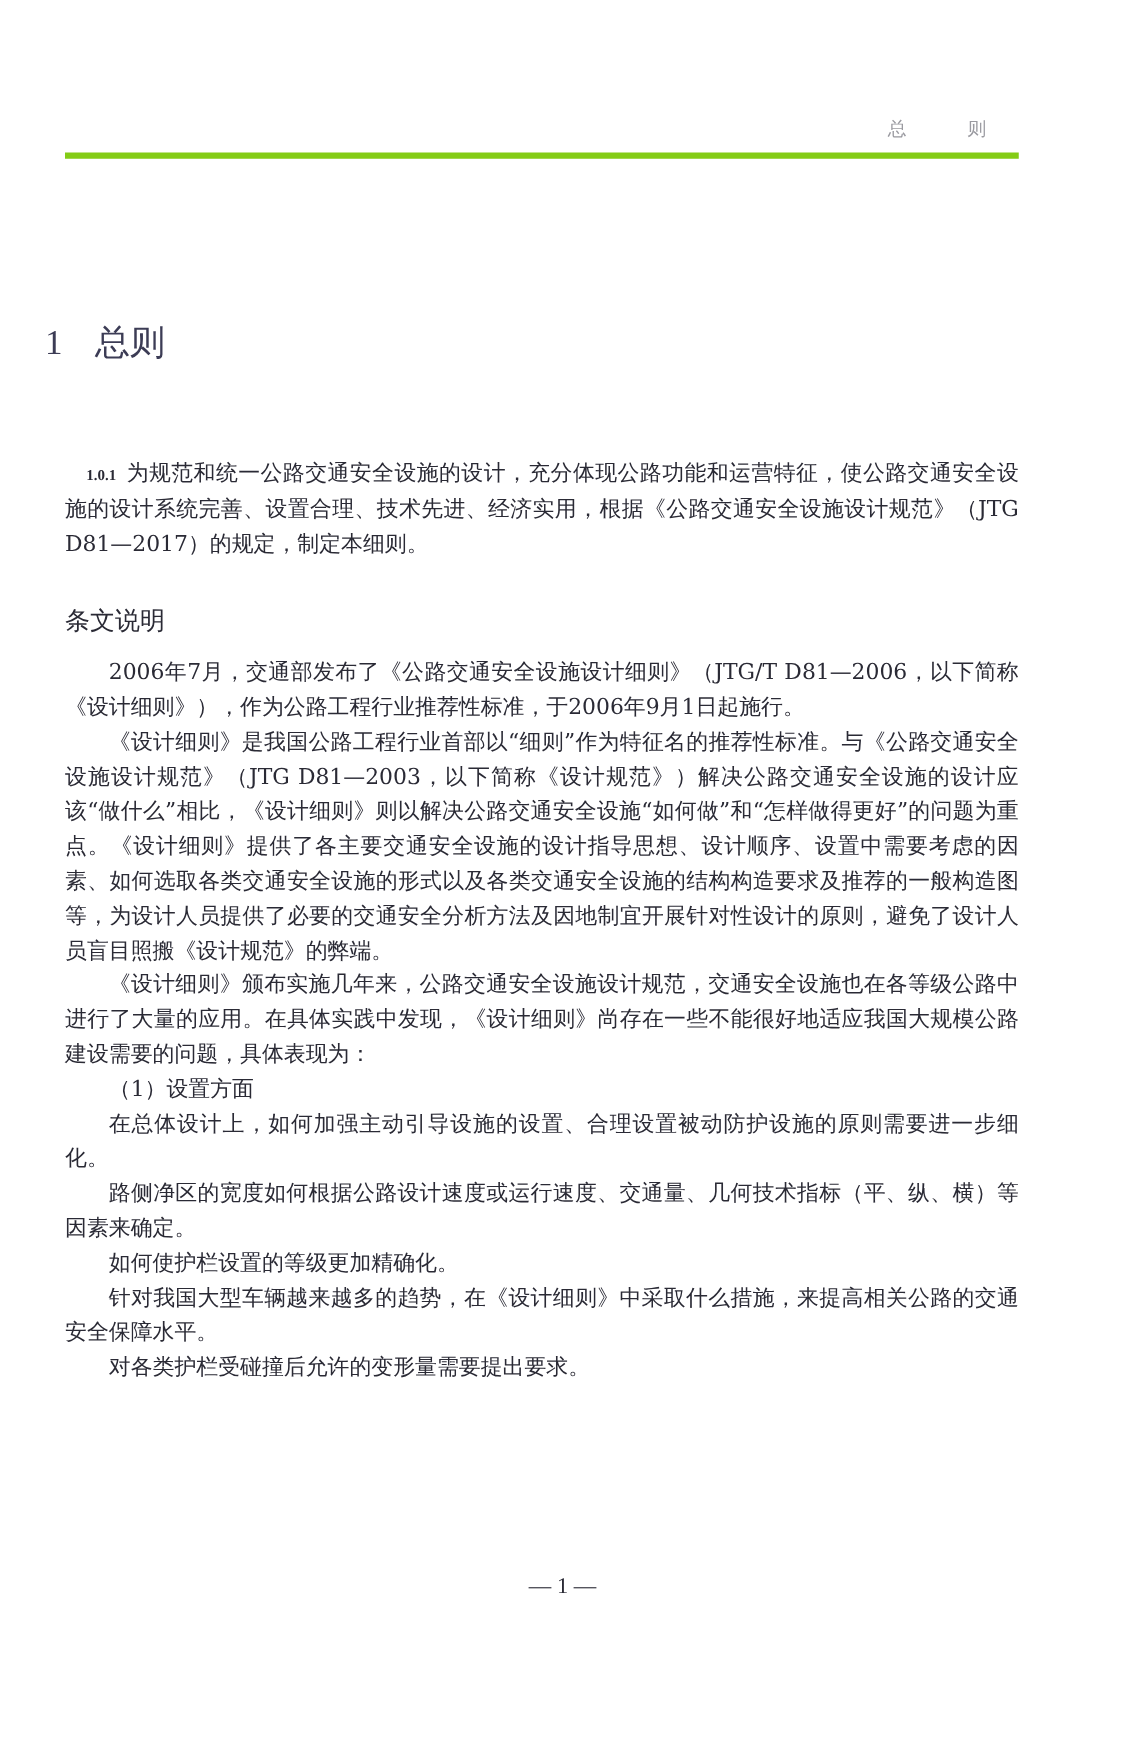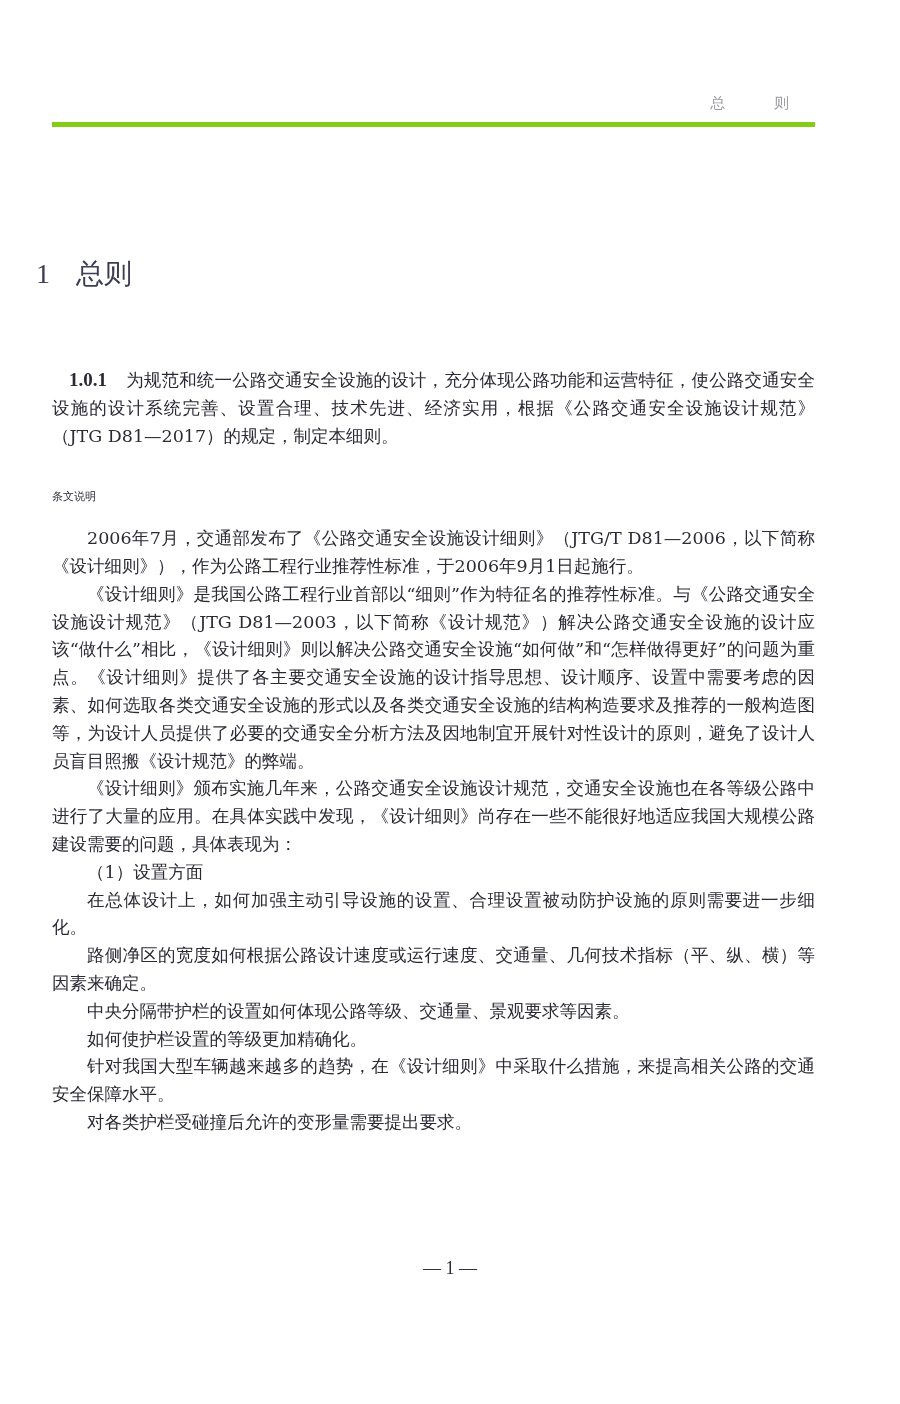--- a/index.html
+++ b/index.html
@@ -17,22 +17,22 @@
   .chapter-title {
     position:absolute; left:36px; top:236px; font-size:28px; color:#3c3c55; font-weight:normal;
     font-family: "DejaVu Sans", "Liberation Sans", sans-serif;
   }
   .chapter-title .num { margin-right:26px; font-family:"Liberation Serif", serif; }
   .content {
     position:absolute; left:52px; top:366px; width:763px;
     font-size:17.5px; line-height:27.8px; text-align:justify;
   }
   .clause { margin:0; text-indent:17px; }
-  .clause .clause-num { font-weight:bold; margin-right:19px; font-family:"Liberation Serif", serif; font-size:19px; }
-  .section-label { margin:33px 0 0 0; font-size:11px; }
+  .clause .clause-num { font-weight:bold; margin-right:8px; font-family:"Liberation Serif", serif; font-size:12px; }
+  .section-label { margin:33px 0 0 0; font-size:20px; }
   .p { margin:11px 0 0 0; text-indent:35px; }
   .p.tight { margin-top:0; }
   .page-number {
     position:absolute; left:0; width:900px; top:1258px; text-align:center; font-size:18px; color:#2a2a35;
     font-family:"Liberation Serif", serif;
   }
 </style>
 </head>
 <body>
 
@@ -50,19 +50,18 @@
   </p>
 
   <p class="section-label">条文说明</p>
 
   <p class="p" style="margin-top:14px">2006年7月，交通部发布了《公路交通安全设施设计细则》（JTG/T D81—2006，以下简称《设计细则》），作为公路工程行业推荐性标准，于2006年9月1日起施行。</p>
   <p class="p tight">《设计细则》是我国公路工程行业首部以“细则”作为特征名的推荐性标准。与《公路交通安全设施设计规范》（JTG D81—2003，以下简称《设计规范》）解决公路交通安全设施的设计应该“做什么”相比，《设计细则》则以解决公路交通安全设施“如何做”和“怎样做得更好”的问题为重点。《设计细则》提供了各主要交通安全设施的设计指导思想、设计顺序、设置中需要考虑的因素、如何选取各类交通安全设施的形式以及各类交通安全设施的结构构造要求及推荐的一般构造图等，为设计人员提供了必要的交通安全分析方法及因地制宜开展针对性设计的原则，避免了设计人员盲目照搬《设计规范》的弊端。</p>
   <p class="p tight">《设计细则》颁布实施几年来，公路交通安全设施设计规范，交通安全设施也在各等级公路中进行了大量的应用。在具体实践中发现，《设计细则》尚存在一些不能很好地适应我国大规模公路建设需要的问题，具体表现为：</p>
   <p class="p tight">（1）设置方面</p>
   <p class="p tight">在总体设计上，如何加强主动引导设施的设置、合理设置被动防护设施的原则需要进一步细化。</p>
   <p class="p tight">路侧净区的宽度如何根据公路设计速度或运行速度、交通量、几何技术指标（平、纵、横）等因素来确定。</p>
-  <p class="p tight">中央分隔带护栏的设置如何体现公路等级、交通量、景观要求等因素。</p>
   <p class="p tight">如何使护栏设置的等级更加精确化。</p>
   <p class="p tight">针对我国大型车辆越来越多的趋势，在《设计细则》中采取什么措施，来提高相关公路的交通安全保障水平。</p>
   <p class="p tight">对各类护栏受碰撞后允许的变形量需要提出要求。</p>
 </div>
 
 <div class="page-number">— 1 —</div>
 
 </body></html>

